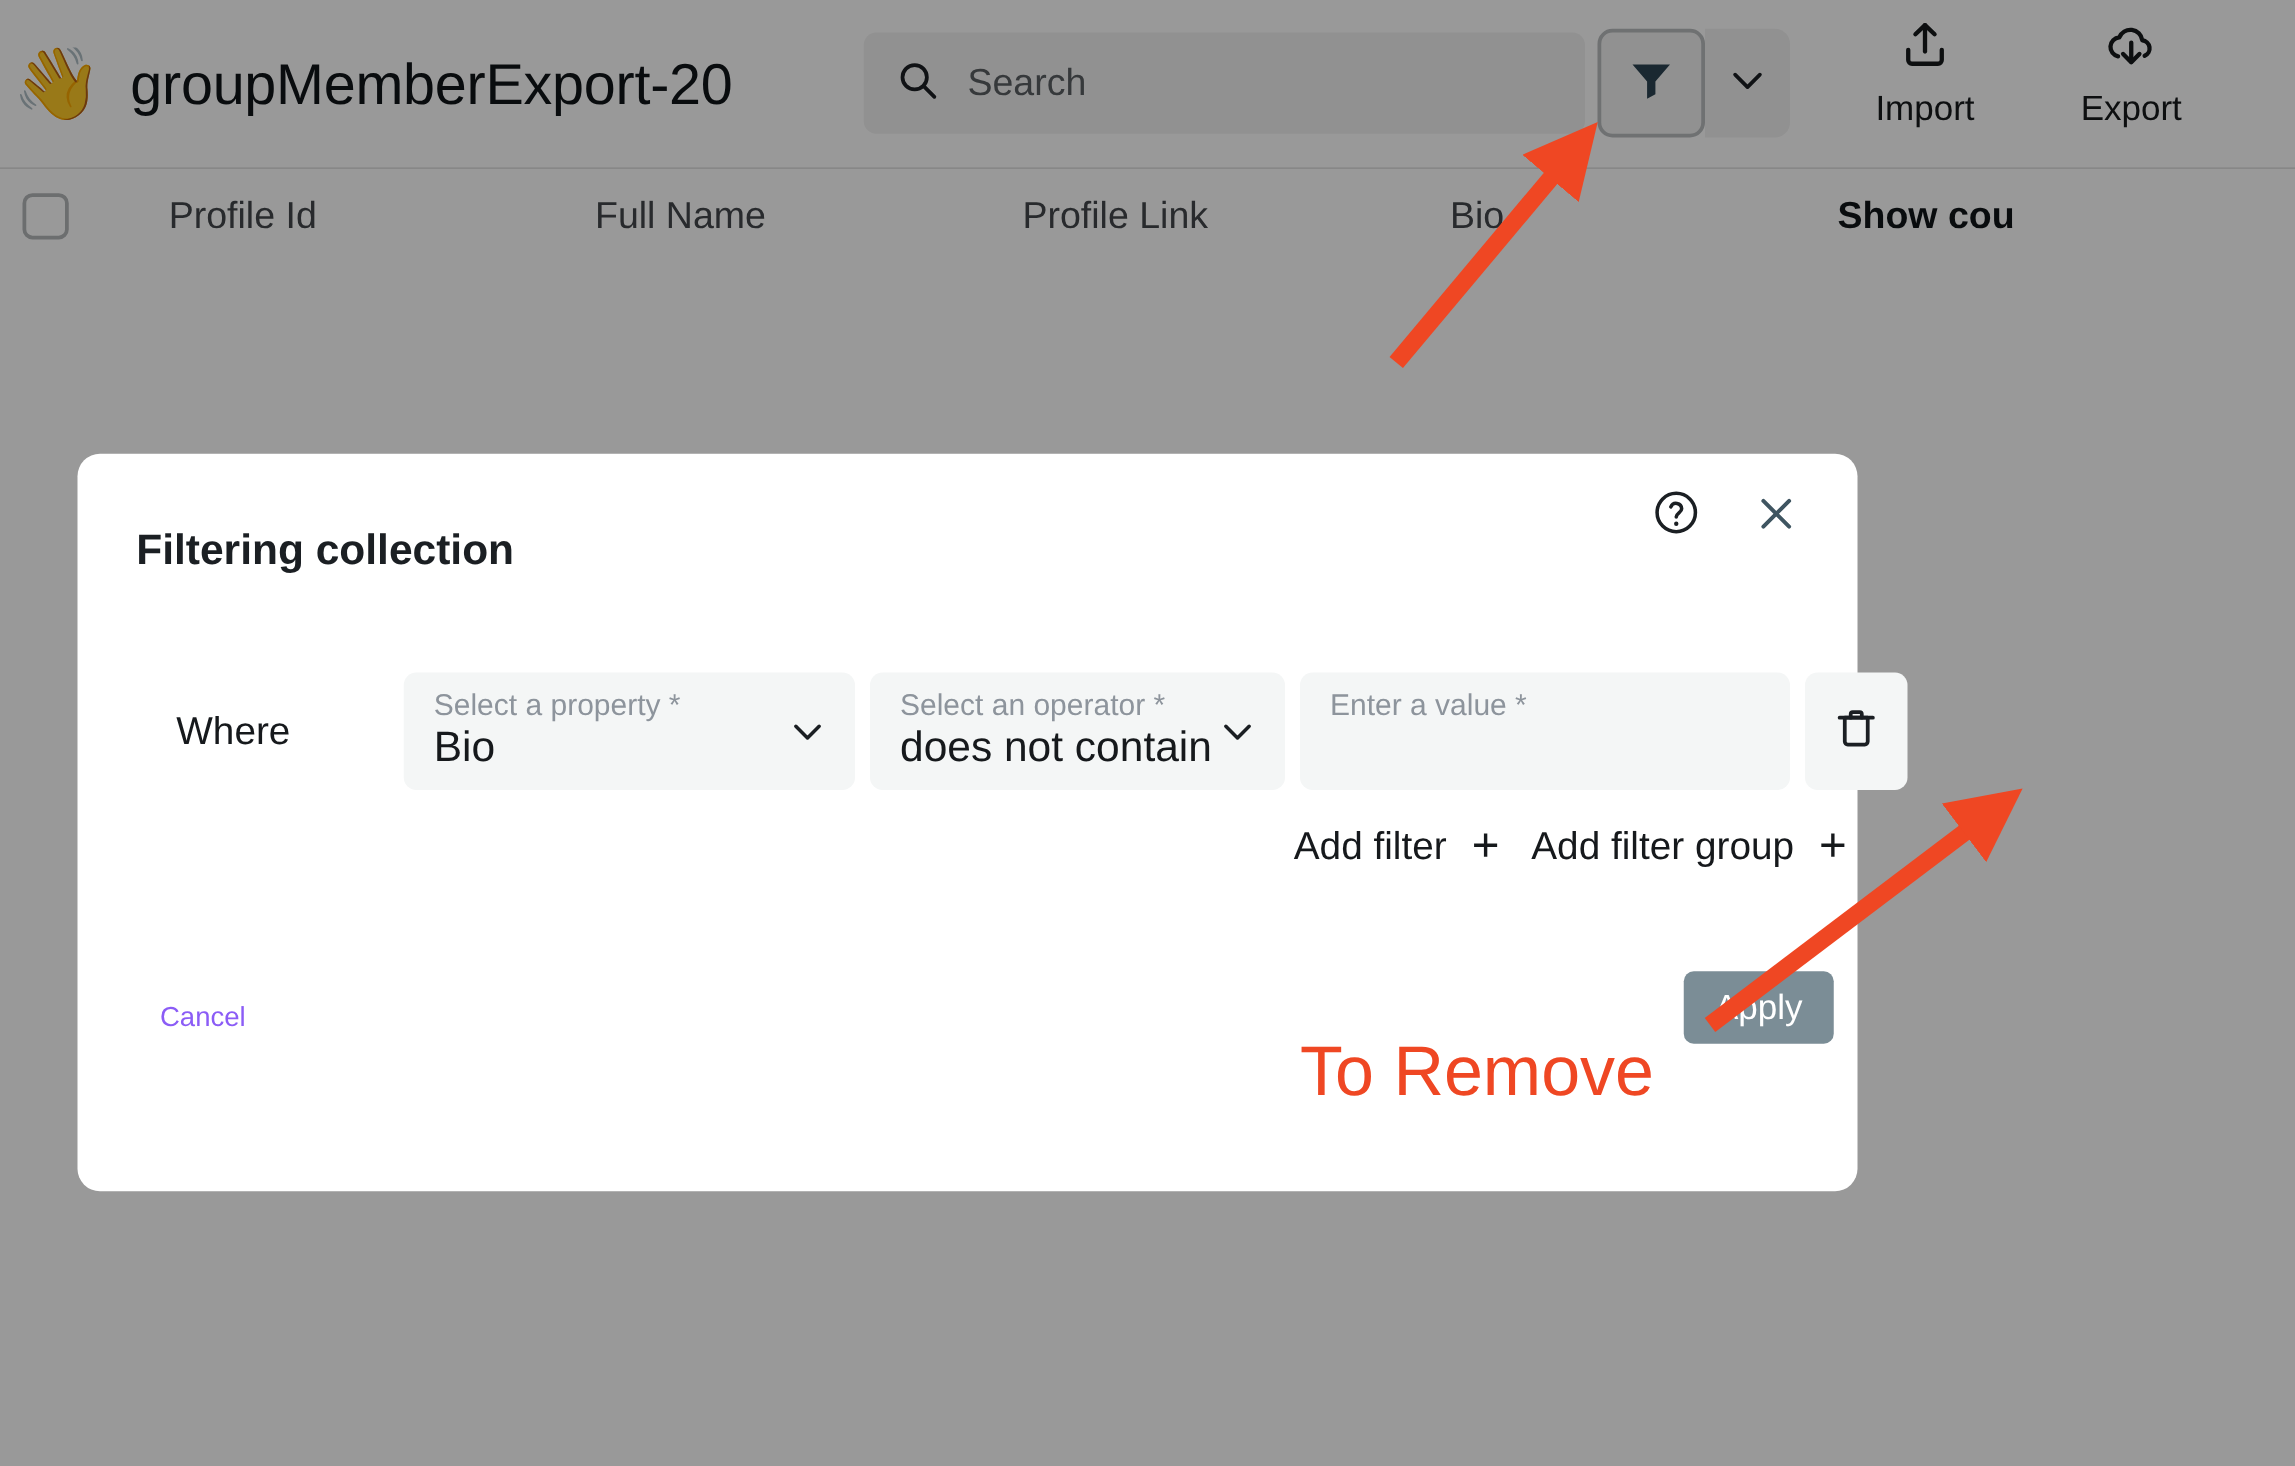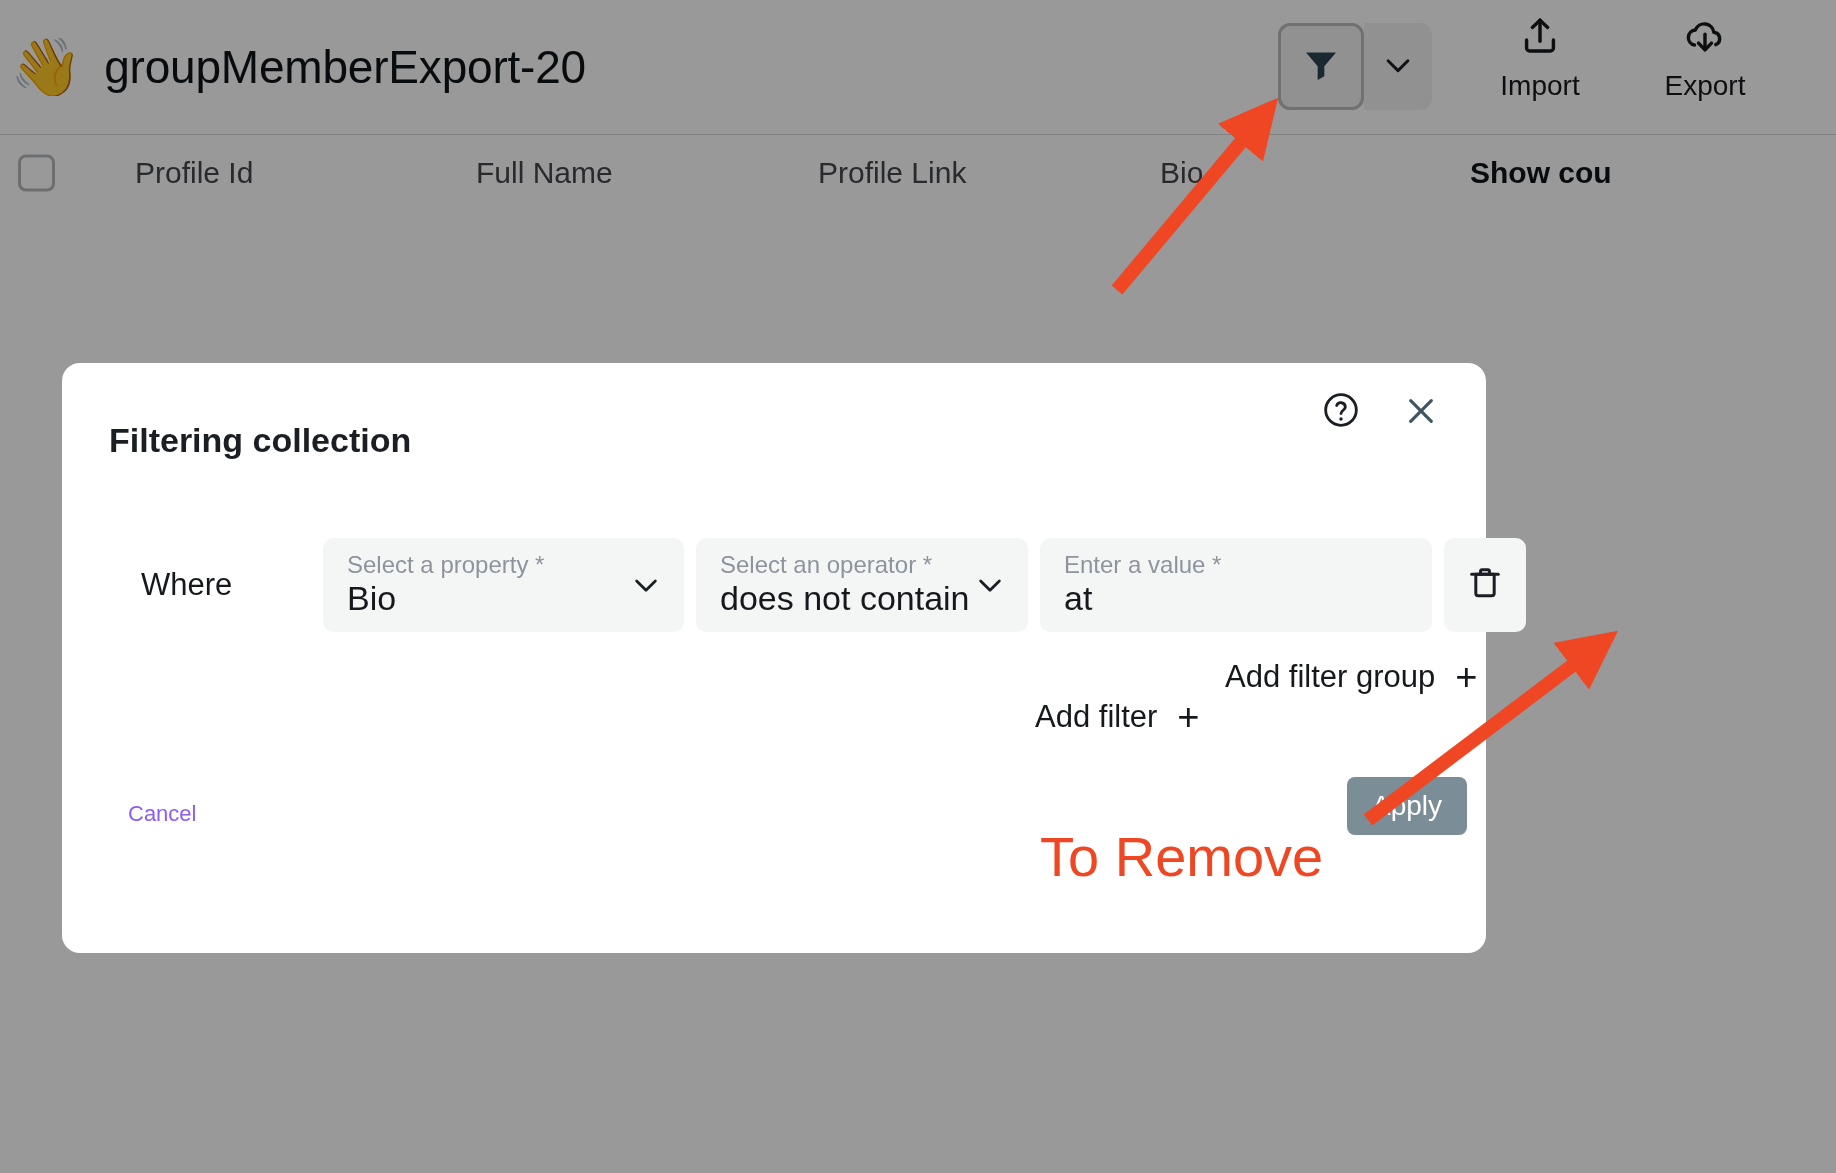--- a/index.html
+++ b/index.html
@@ -250,21 +250,21 @@
   }
   .add-link {
     position: absolute;
     display: flex;
     align-items: center;
     gap: 20px;
     font-size: 31px;
     color: #16191c;
     white-space: nowrap;
   }
-  .add-filter { left: 973px; margin-top: 40px; }
+  .add-filter { left: 973px; }
   .add-group  { left: 1163px; }
   .plus-glyph { font-size: 38px; line-height: 1; color: #16191c; font-weight: 300; }
 
   
   .dlg-footer {
     position: absolute;
     left: 0; bottom: 0;
     width: 1701px; height: 200px;
   }
   .cancel-btn {
@@ -310,20 +310,29 @@
 
   <div class="bg-app">
 
     <div class="topbar">
       <div class="title-wrap">
         <span class="wave-emoji">👋</span>
         <span class="app-title">groupMemberExport-20</span>
       </div>
     </div>
 
+    <div class="search-box">
+      <span>
+        <svg width="36" height="36" viewBox="0 0 24 24" fill="none" stroke="#1b1f23" stroke-width="2">
+          <circle cx="10.5" cy="10.5" r="6.5"></circle>
+            <line x1="15.3" y1="15.3" x2="21" y2="21" stroke-linecap="round"></line>
+        </svg>
+      </span>
+      <span class="search-ph">Search</span>
+    </div>
 
     <div class="filter-btn">
       <span>
         <svg width="40" height="40" viewBox="0 0 24 24" fill="#2c4452">
           <path d="M3 4.5h18l-7 8.2v6.1l-4 2.2v-8.3z"></path>
         </svg>
       </span>
     </div>
 
     <div class="filter-caret">
@@ -413,21 +422,20 @@
         <div class="field-value">does not contain</div>
         <span class="field-caret">
           <svg width="32" height="32" viewBox="0 0 24 24" fill="none" stroke="#1b1f23" stroke-width="2.1" stroke-linecap="round" stroke-linejoin="round">
             <polyline points="5,9 12,16 19,9"></polyline>
           </svg>
         </span>
       </div>
 
       <div class="field field-val">
         <div class="field-label">Enter a value *</div>
-        <div class="field-value">at</div>
       </div>
 
       <div class="delete-btn">
         <span>
           <svg width="38" height="38" viewBox="0 0 24 24" fill="none" stroke="#1b1f23" stroke-width="1.9" stroke-linecap="round" stroke-linejoin="round">
             <line x1="3.6" y1="6.4" x2="20.4" y2="6.4"></line>
             <path d="M9.2 6.4V4.6a1 1 0 0 1 1-1h3.6a1 1 0 0 1 1 1v1.8"></path>
             <path d="M6.2 6.4h11.6v12.1a1.5 1.5 0 0 1-1.5 1.5H7.7a1.5 1.5 0 0 1-1.5-1.5z"></path>
           </svg>
         </span>

